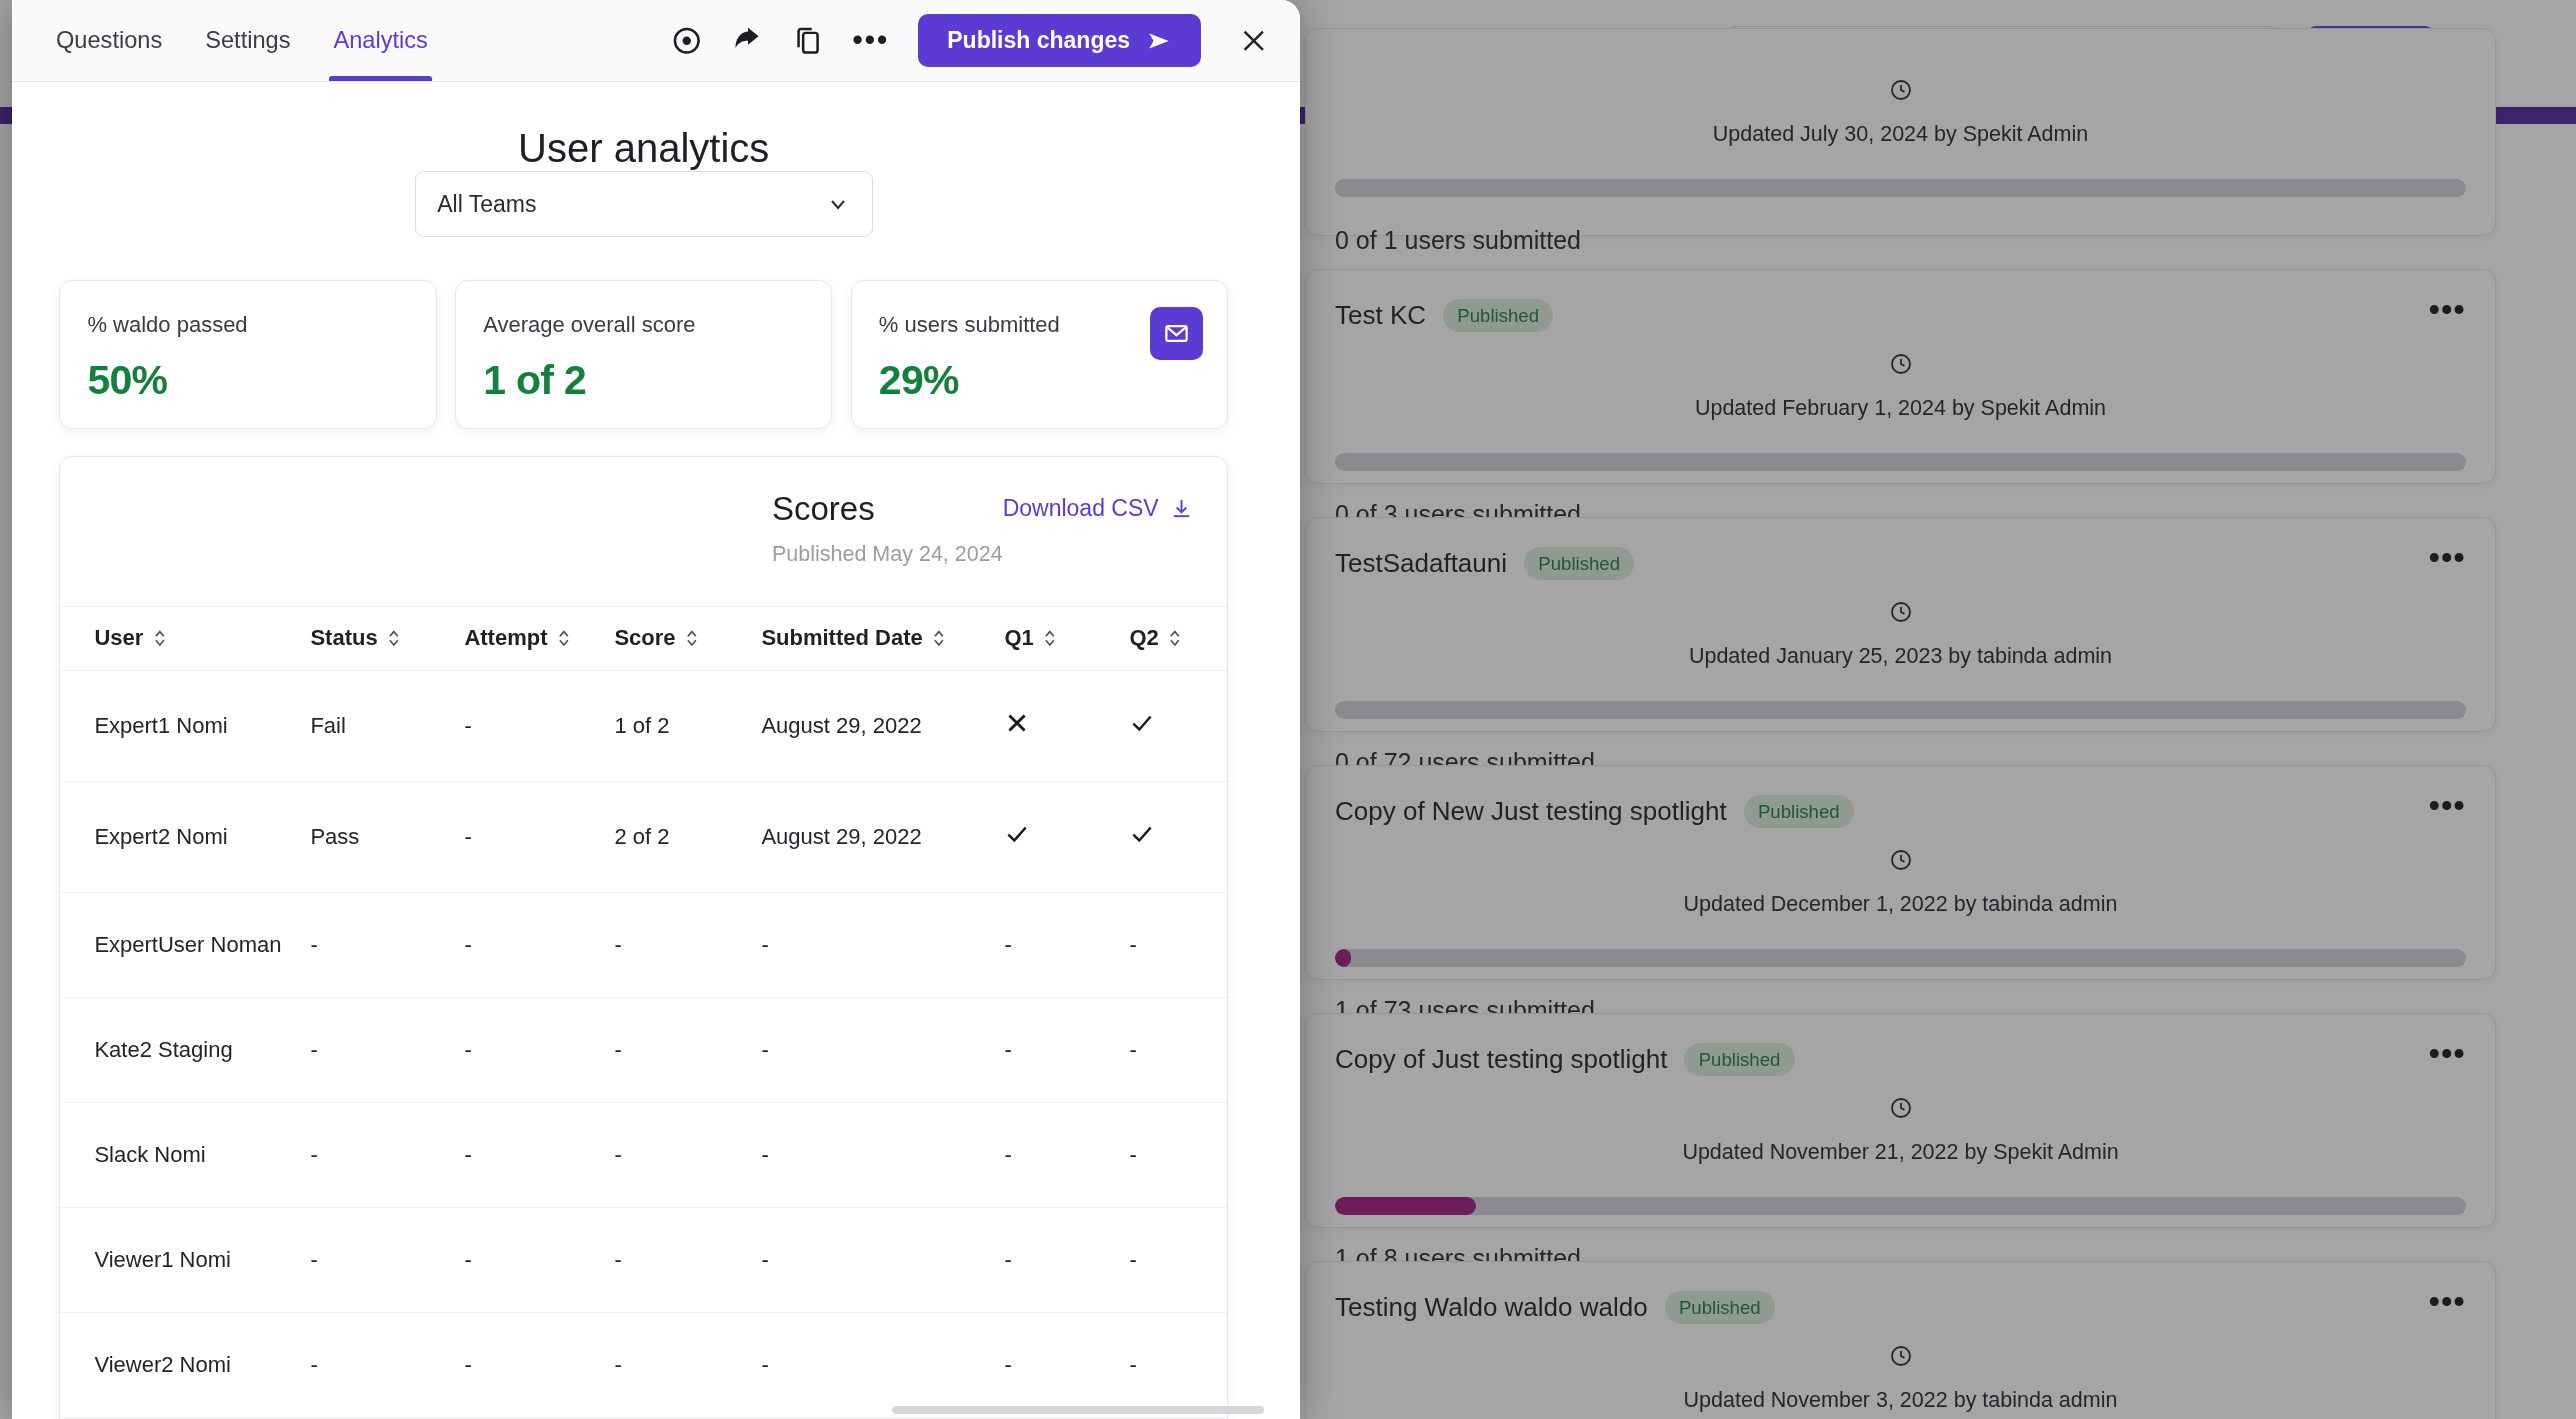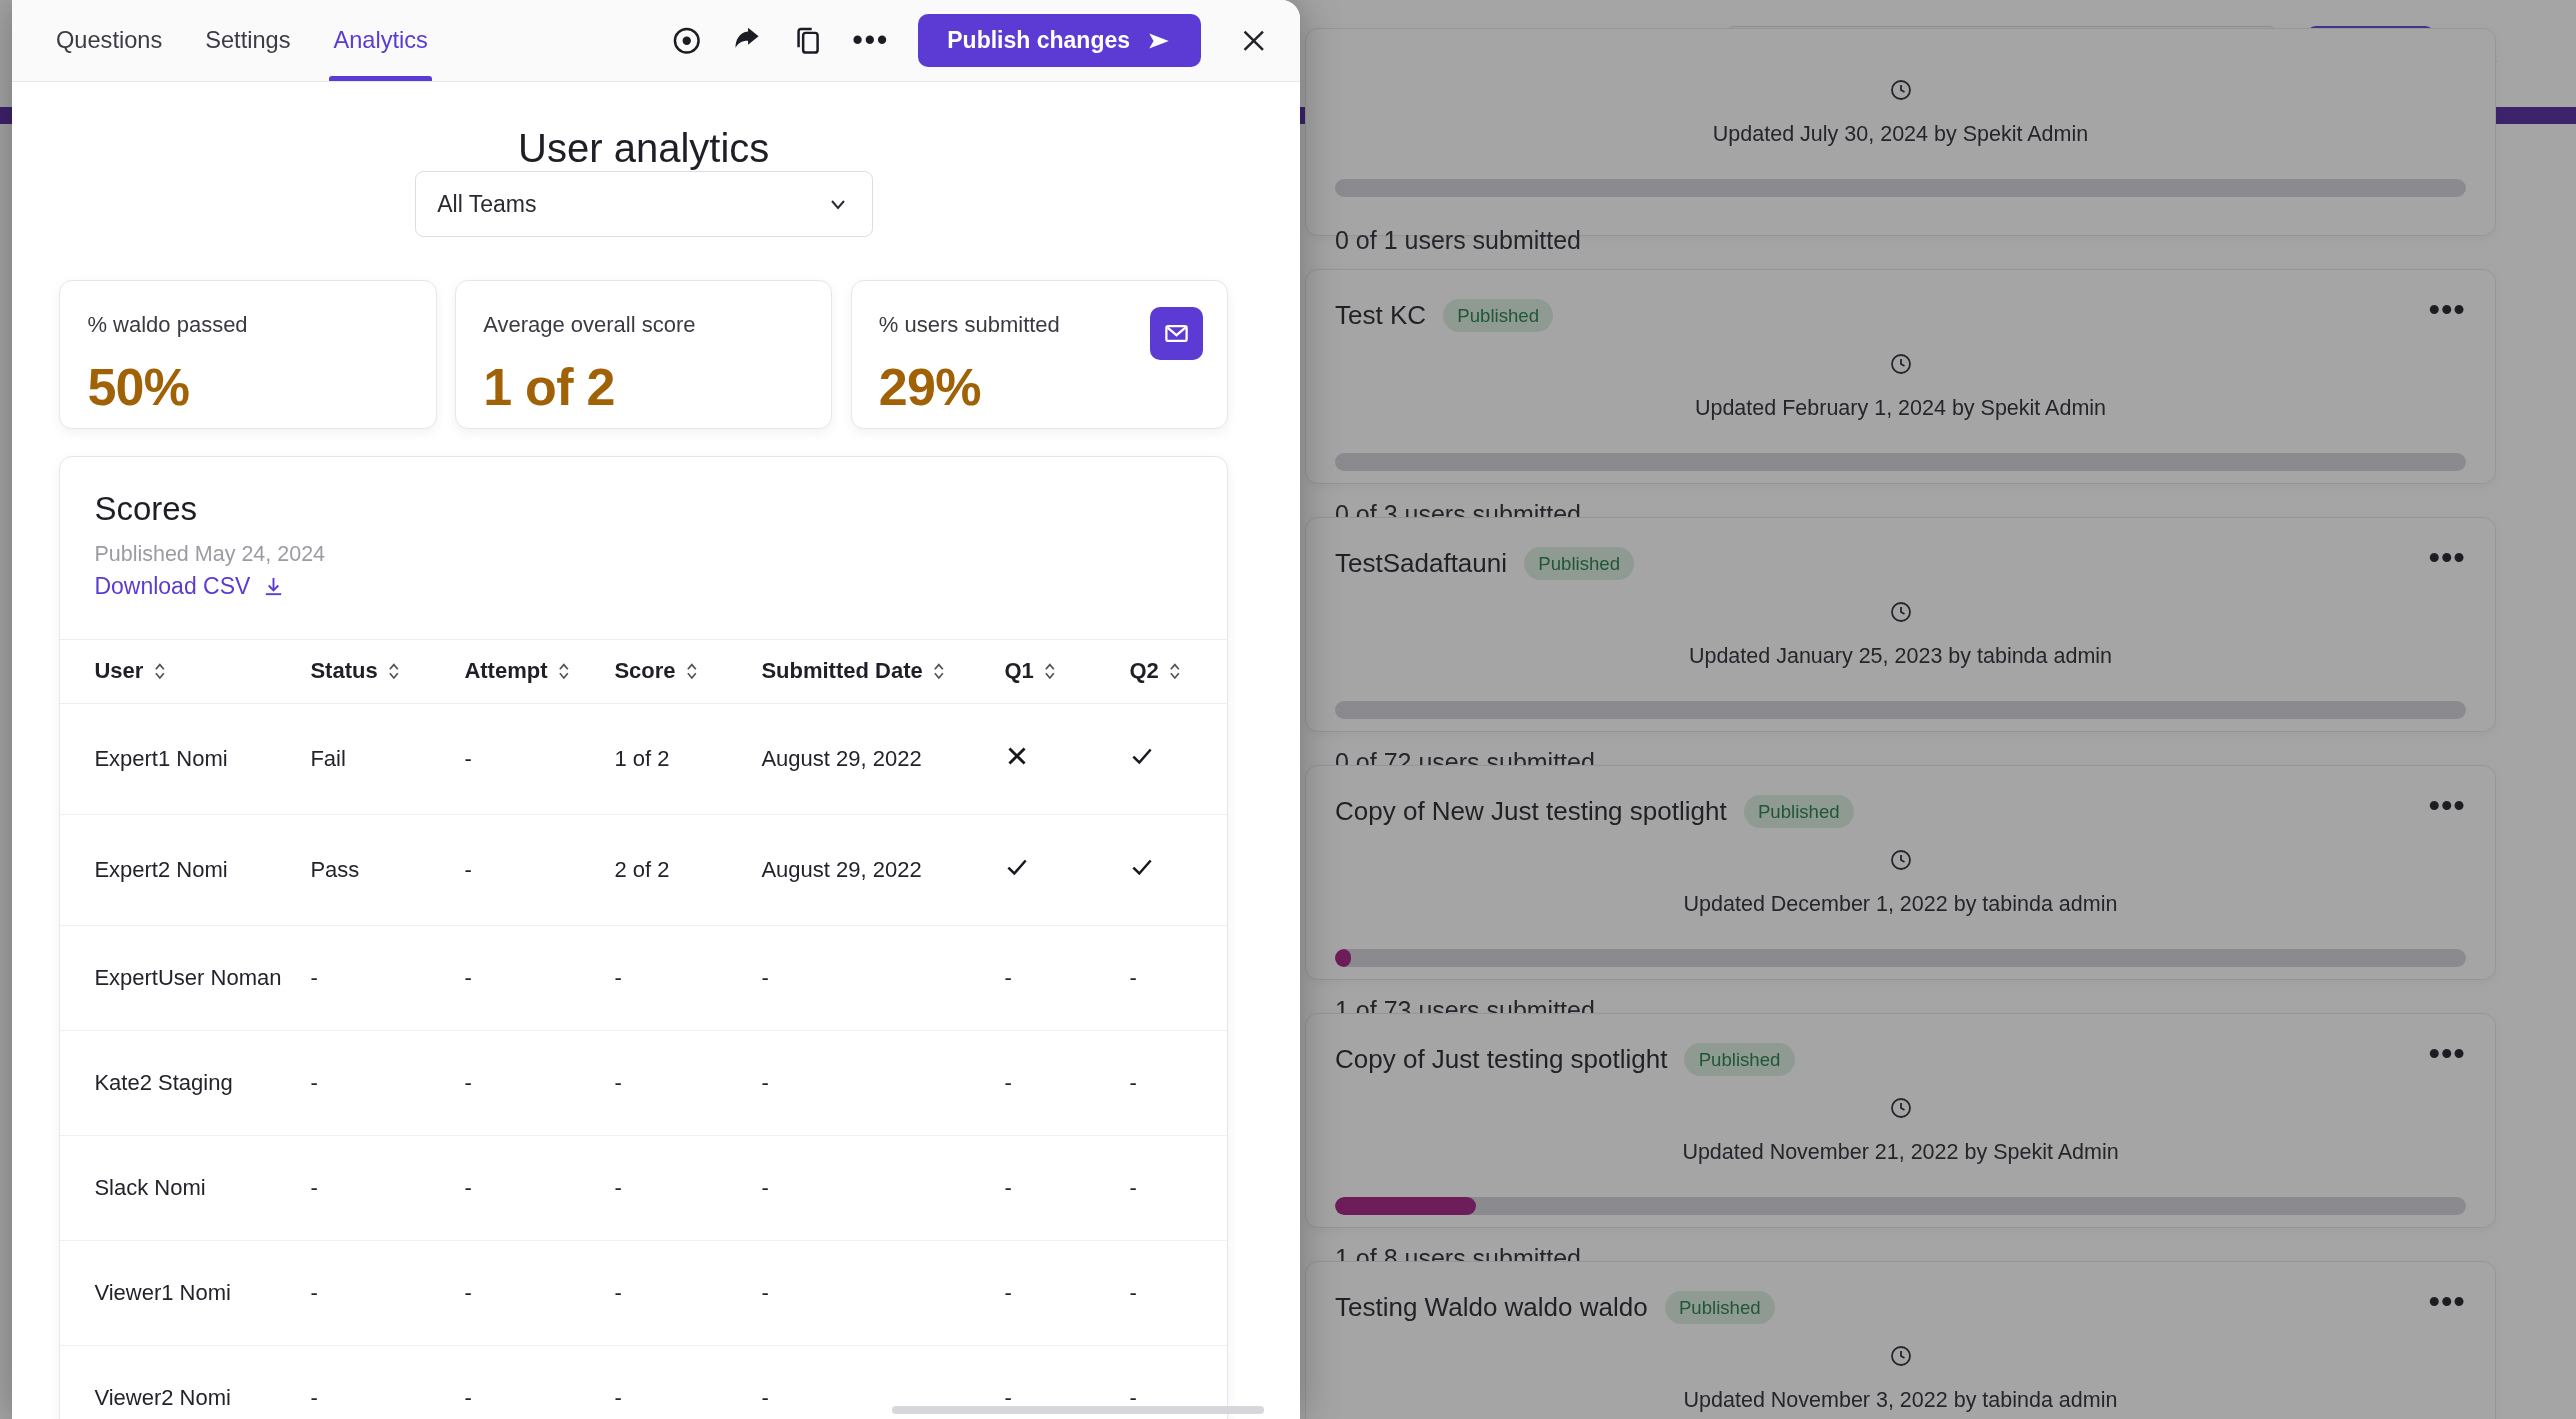--- a/index.html
+++ b/index.html
@@ -143,38 +143,38 @@
   .chev { width: 24px; height: 24px; color: #2a2a33; }
 
   .stat-row { display: flex; gap: 18.6px; margin-top: 34px; padding-left: 1.4px; padding-right: 26px; }
   .stat-card {
     flex: 1; height: 149px;
     background: #fff; border: 1.4px solid #e6e6ec; border-radius: 13px;
     box-shadow: 0 3.6px 11.4px rgba(0,0,0,.055);
     padding: 31.5px 27px 0 27px; position: relative;
   }
   .stat-label { font-size: 22px; color: #3a3a44; }
-  .stat-value { font-size: 52px; font-weight: 700; color: #a16207; margin-top: 18.6px; letter-spacing: -0.7px; }
+  .stat-value { font-size: 41px; font-weight: 700; color: #15803d; margin-top: 18.6px; letter-spacing: -0.7px; }
   .mail-btn {
     position: absolute; right: 24px; top: 26px;
     width: 53px; height: 53px; border-radius: 10px;
     background: #5b3bd4; display: flex; align-items: center; justify-content: center;
     cursor: pointer;
   }
   .mail-glyph { width: 27px; height: 27px; color: #fff; }
 
   .scores-card {
     margin-top: 27px; margin-left: 1.4px; margin-right: 26px;
     background: #fff; border: 1.4px solid #e6e6ec; border-radius: 13px;
     box-shadow: 0 3.6px 11.4px rgba(0,0,0,.055);
     overflow: hidden;
   }
   .scores-head {
     padding: 33px 34px 39px 34px;
-    display: flex; align-items: flex-start; justify-content: flex-end; flex-direction: column;
+    display: flex; align-items: flex-start; justify-content: flex-end;
   }
   .scores-title { font-size: 33px; font-weight: 400; color: #1d1d25; }
   .scores-sub { font-size: 21.5px; color: #9b9ba4; margin-top: 14.3px; }
   .download-csv {
     display: flex; align-items: center; gap: 11.4px;
     color: #5b3bd4; font-size: 23px; cursor: pointer; margin-top: 5.7px;
   }
   .dl-glyph { width: 23px; height: 23px; }
 
   table { width: 100%; border-collapse: collapse; }

